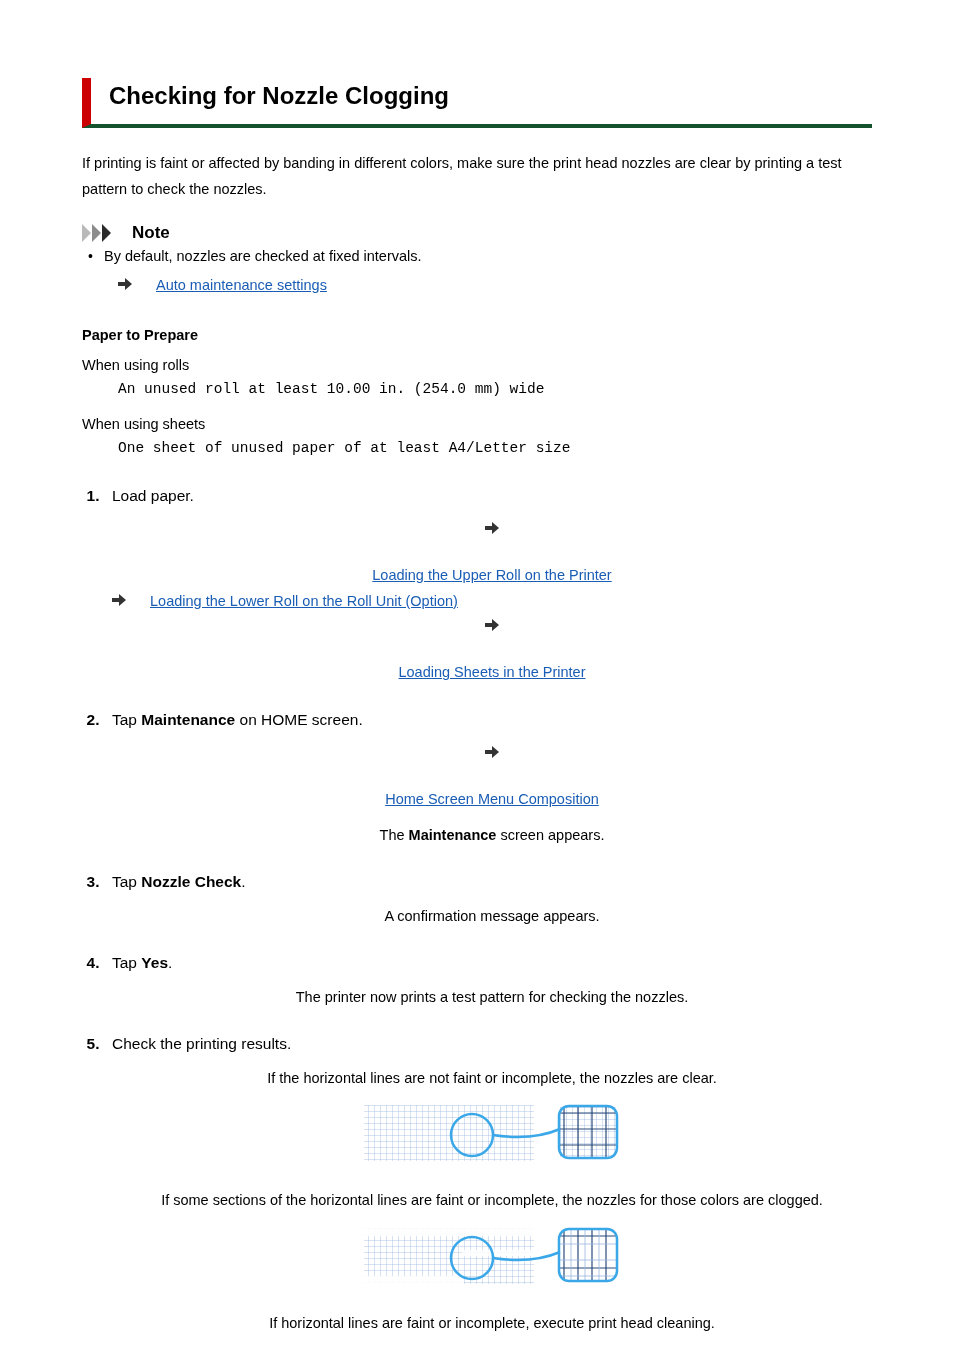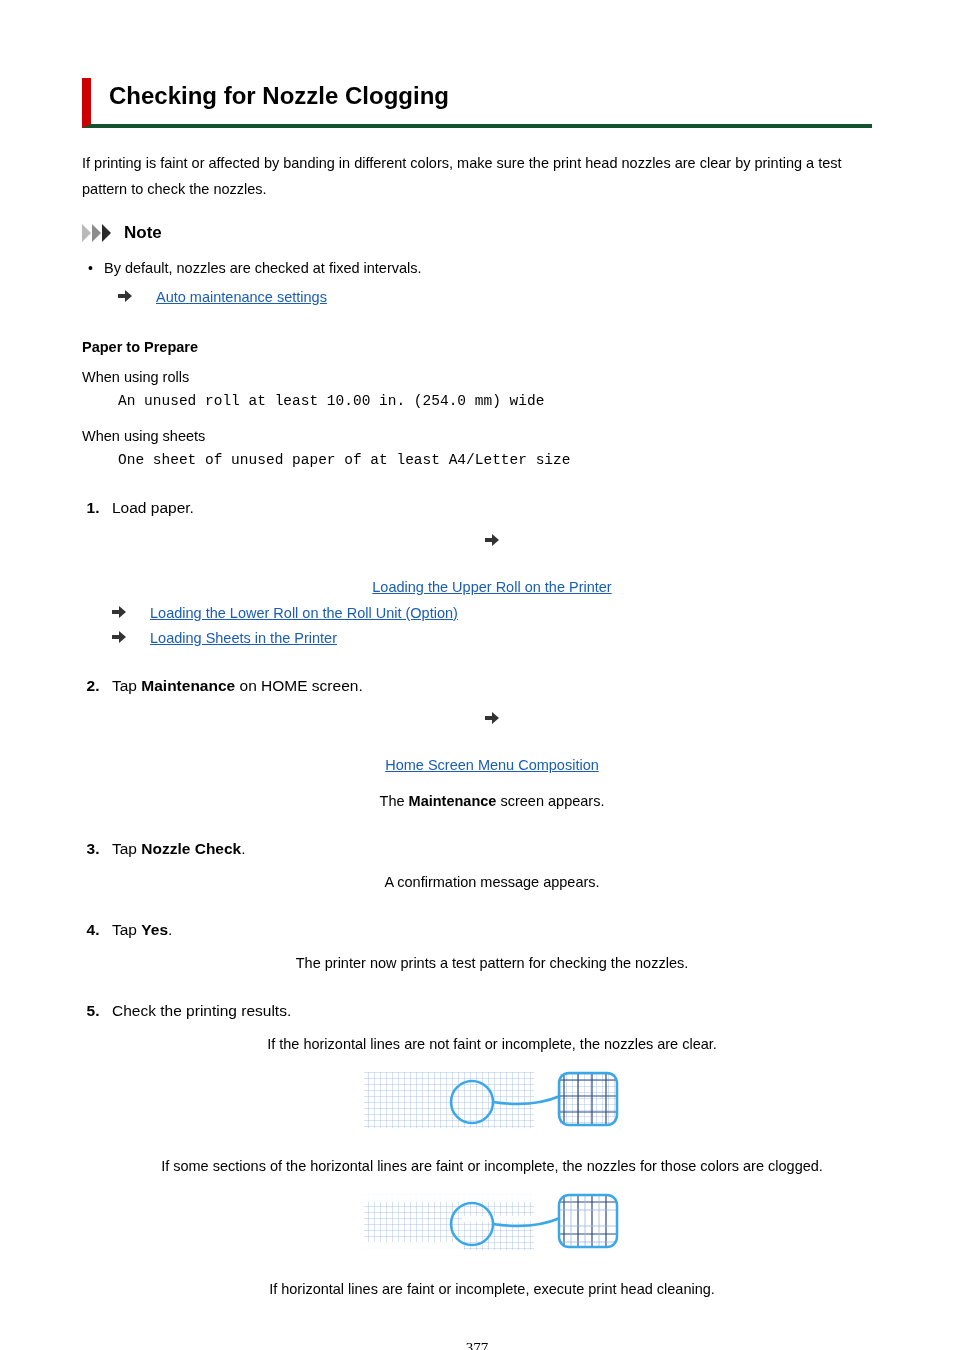--- a/index.html
+++ b/index.html
@@ -21,22 +21,22 @@
     margin-bottom: 22px;
   }
   .title-block h1 {
     font-size: 24px;
     font-weight: bold;
   }
   .intro { margin-bottom: 18px; line-height: 1.8; }
   .note-header {
     display: flex;
     align-items: center;
-    gap: 0;
-    margin-bottom: 12px;
+    gap: 8px;
+    margin-bottom: 0;
   }
   .note-header .chevrons svg { display: block; }
   .note-header .word { font-size: 17px; font-weight: bold; }
   ul.bullets { list-style: none; margin-left: 0; }
   ul.bullets > li { position: relative; padding-left: 22px; margin-bottom: 6px; }
   ul.bullets > li::before {
     content: "•"; position: absolute; left: 6px; top: 0; font-size: 14px;
   }
   .arrow-link {
     display: flex; align-items: center; gap: 24px;
@@ -117,21 +117,21 @@
               <path d="M0 4 H7 V0 L14 6 L7 12 V8 H0 Z" fill="#333"></path>
             </svg></span>
         <a href="#" class="link">Loading the Upper Roll on the Printer</a>
       </div>
       <div class="arrow-link tight" style="margin-left:0;">
         <span><svg width="14" height="12" viewBox="0 0 14 12">
               <path d="M0 4 H7 V0 L14 6 L7 12 V8 H0 Z" fill="#333"></path>
             </svg></span>
         <a href="#" class="link">Loading the Lower Roll on the Roll Unit (Option)</a>
       </div>
-      <div class="arrow-link tight" style="margin-left:0;">
+      <div class="arrow-link tight" style="margin-left:0;flex-direction:column;">
         <span><svg width="14" height="12" viewBox="0 0 14 12">
               <path d="M0 4 H7 V0 L14 6 L7 12 V8 H0 Z" fill="#333"></path>
             </svg></span>
         <a href="#" class="link">Loading Sheets in the Printer</a>
       </div>
     </div>
   </li>
 
   <li>
     <div class="step-head">

